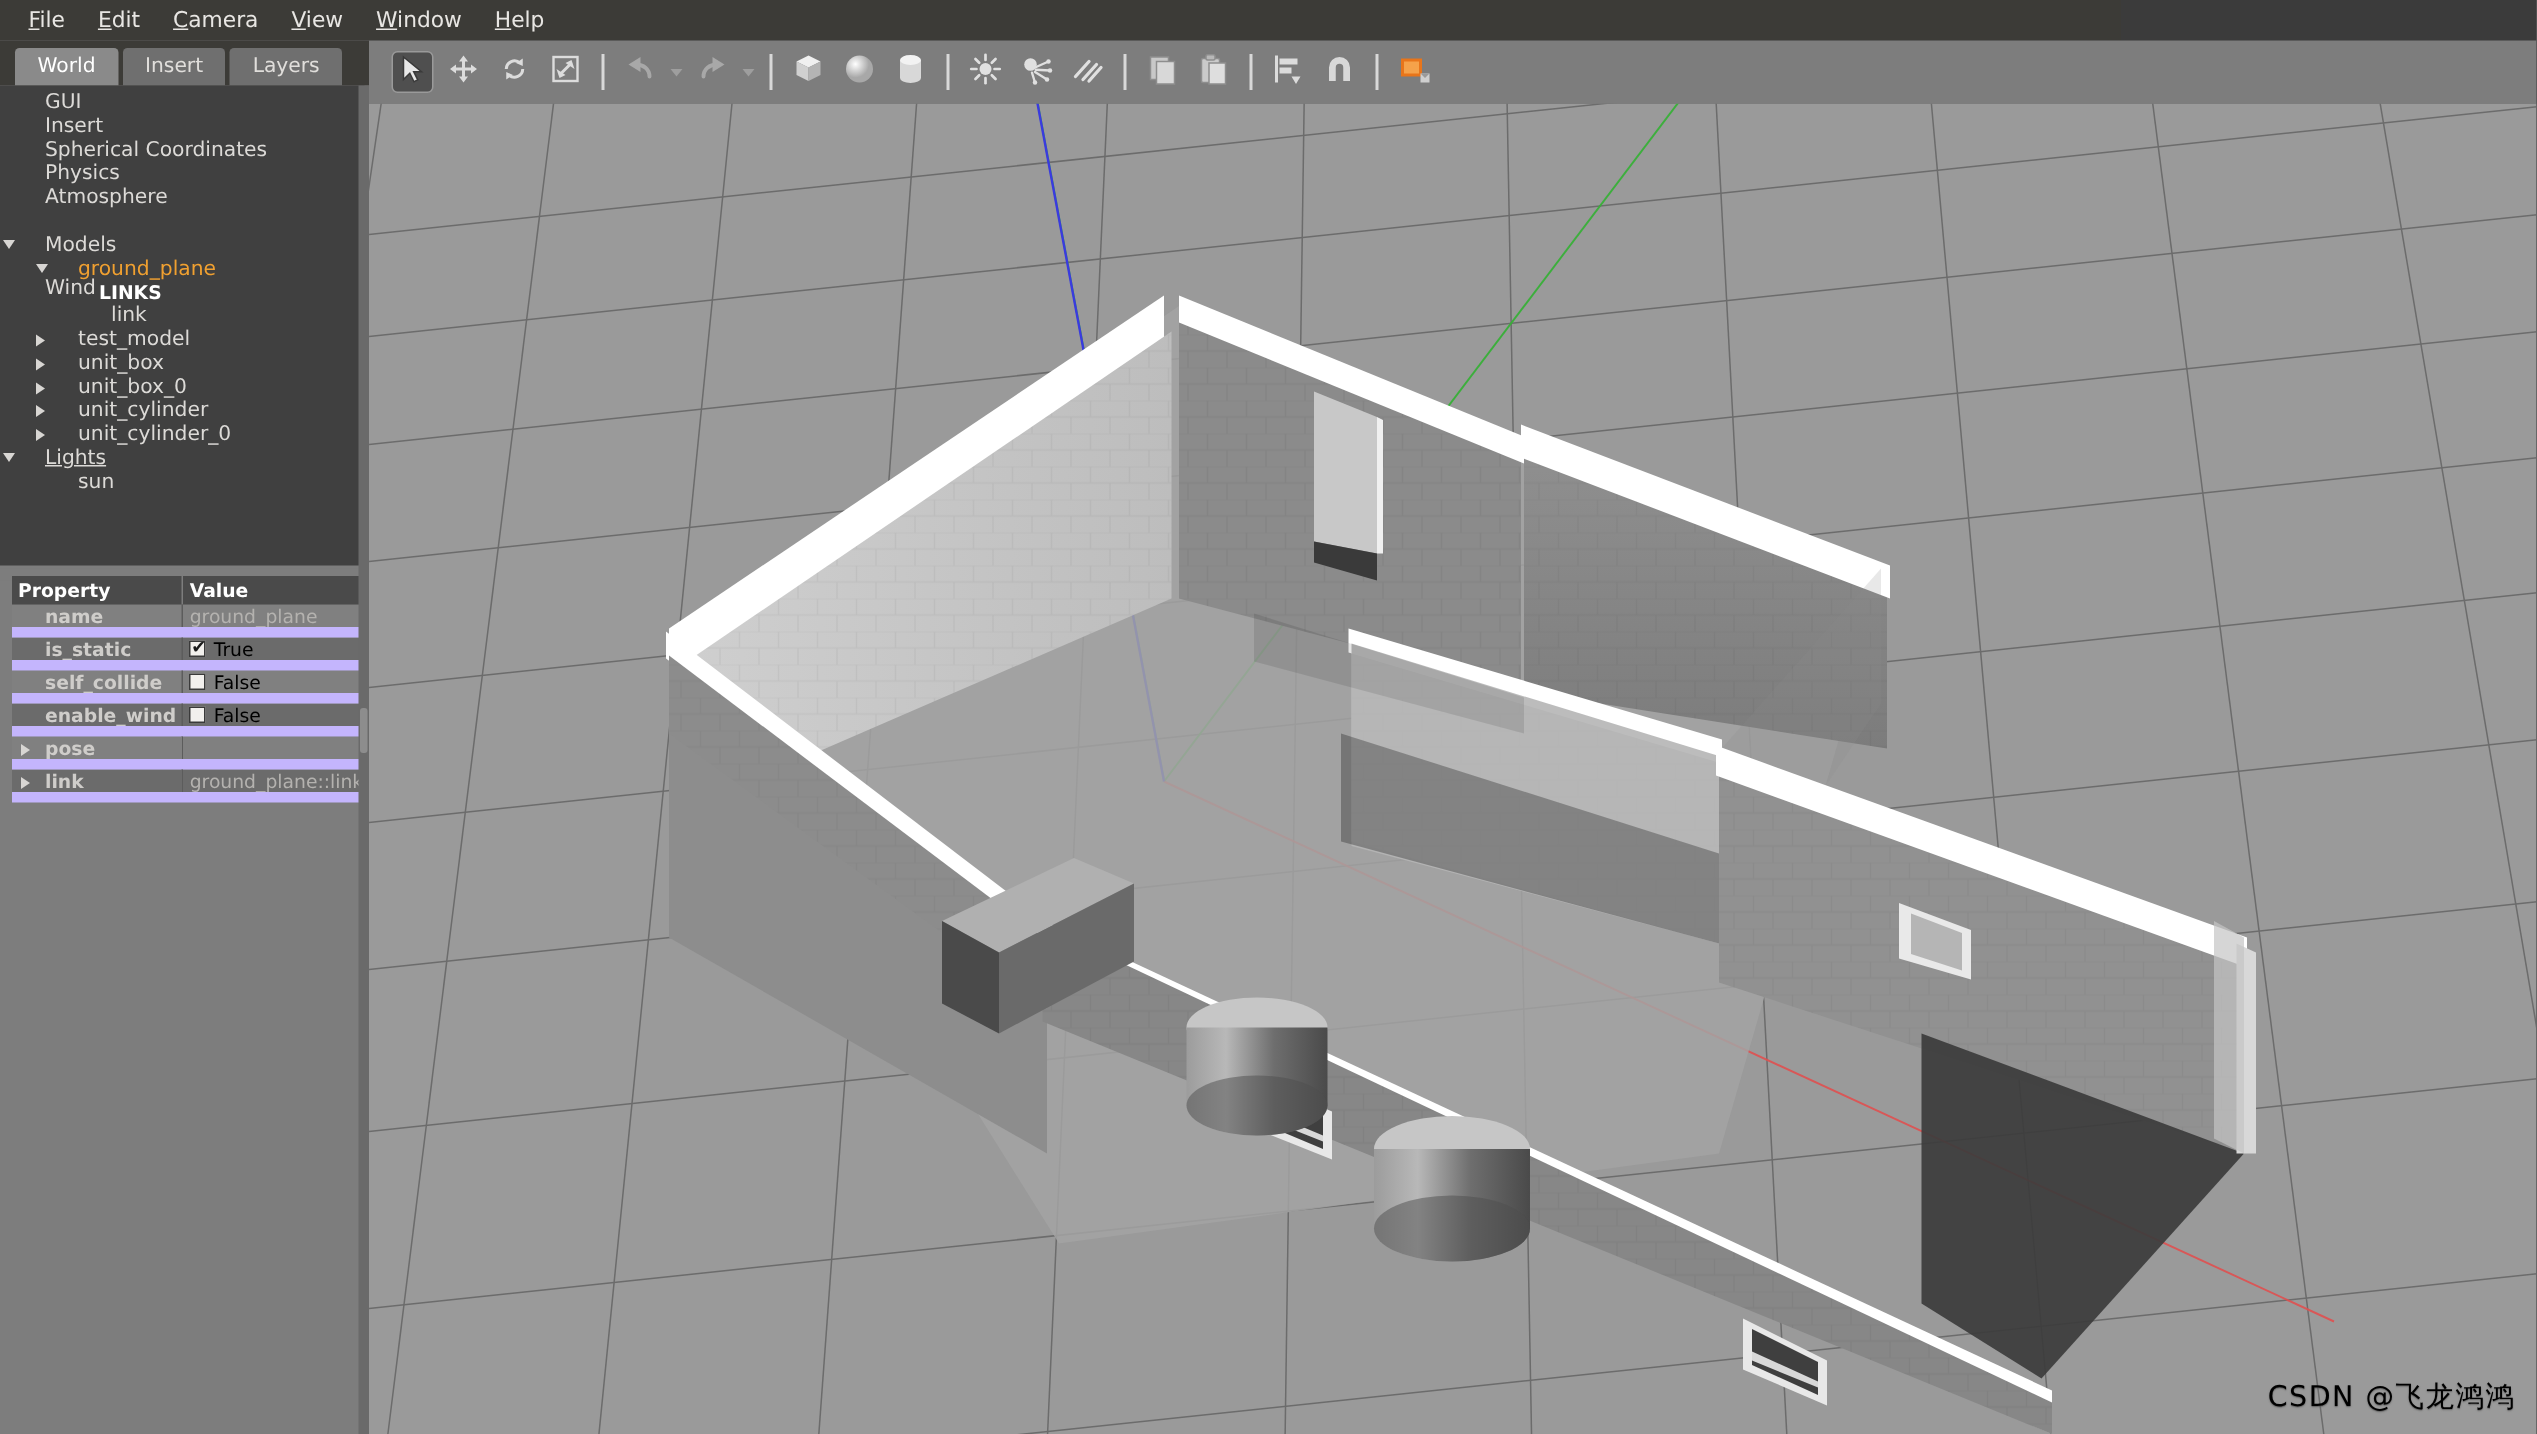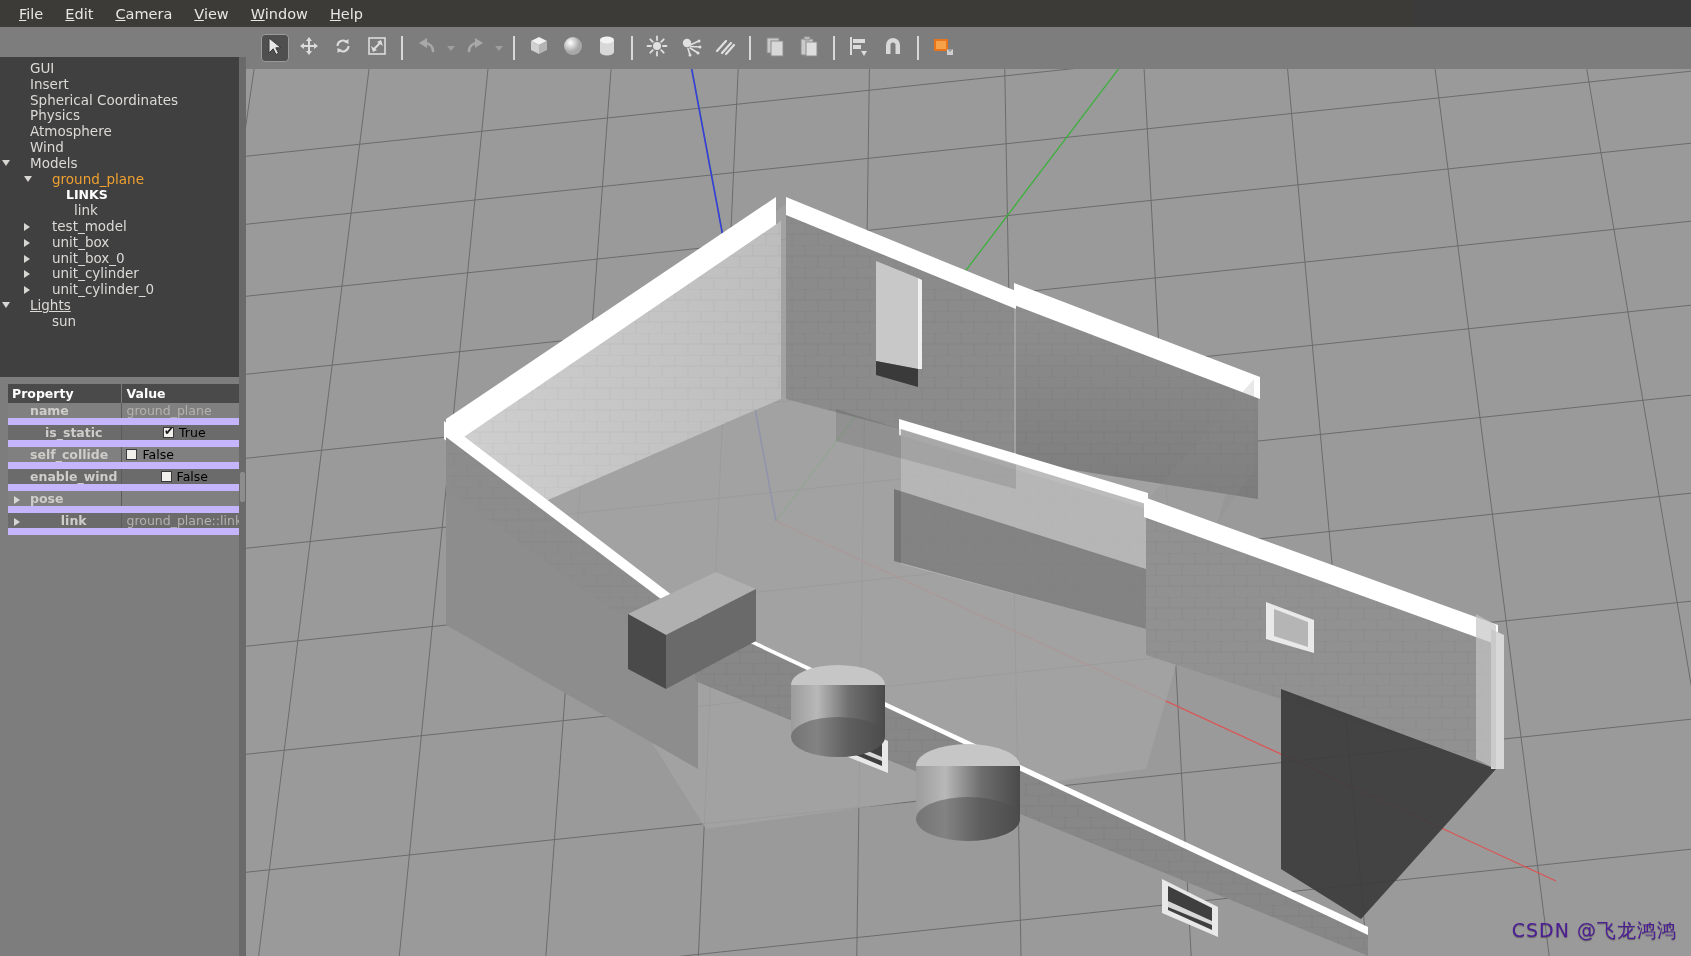--- a/index.html
+++ b/index.html
@@ -80,21 +80,21 @@
   .proptable th{
     background:#4a4a4a; color:#ffffff; font-weight:bold; font-size:12.5px;
     text-align:left; padding:2px 4px; height:16px;
     border-right:1px solid #7d7d7d;
   }
   .proptable td{
     height:17px; padding:0 4px; color:#d8d6d3;
     border-right:1px solid #5c5c5c; border-bottom:7px solid #c4b5fd;
     white-space:nowrap; overflow:hidden;
   }
-  .proptable tr.alt td{ background:#6b6b6b;text-align:center; }
+  .proptable tr.alt td{ background:#6b6b6b; }
   .proptable tr.nrm td{ background:#808080; }
   td.pcol{ width:112px; font-weight:bold; color:#cfcdca; padding-left:22px;
            font-size:12.5px; }
   td.vcol{ color:#000000; }
   td.vcol.dim{ color:#b4b2af; }
   .cbox{
     display:inline-block; width:11px; height:11px; background:#f2f0ed;
     border:1px solid #3a3a3a; vertical-align:-1px; margin-right:5px;
     position:relative;
   }
@@ -127,21 +127,21 @@
     border-right:4px solid transparent;border-top:5px solid #9e9e9e;
   }
 
   
   .viewport{
     position:absolute; left:246px; top:69px; width:1445px; height:887px;
     background:#9a9a9a; overflow:hidden;
   }
   .watermark{
     position:absolute; right:14px; bottom:12px;
-    color:#4c1d95; font-size:19px; letter-spacing:1px;
+    color:#000000; font-size:19px; letter-spacing:1px;
     text-shadow:0 1px 1px rgba(80,80,80,.8);
     font-family:"DejaVu Sans","Liberation Sans",sans-serif;
   }
   .vscrollcol{
     position:absolute; left:239px; top:57px; width:7px; height:899px;
     background:#6a6a6a;
   }
   .vscrollcol .grip{
     position:absolute; left:1px; top:415px; width:5px; height:30px;
     background:#8d8d8d; border-radius:2px;
@@ -155,38 +155,43 @@
   <div class="menubar">
     <div class="menu-item"><span class="mn">F</span><span>ile</span></div>
     <div class="menu-item"><span class="mn">E</span><span>dit</span></div>
     <div class="menu-item"><span class="mn">C</span><span>amera</span></div>
     <div class="menu-item"><span class="mn">V</span><span>iew</span></div>
     <div class="menu-item"><span class="mn">W</span><span>indow</span></div>
     <div class="menu-item"><span class="mn">H</span><span>elp</span></div>
   </div>
 
   <div class="leftpanel">
+    <div class="panel-tabs" id="tabbar">
+        <div class="ptab active">World</div>
+        <div class="ptab">Insert</div>
+        <div class="ptab">Layers</div>
+      </div>
     <div class="tree" id="tree">
         <div class="tnode">
           <span class="lbl" style="left: 30px;">GUI</span>
         </div>
         <div class="tnode">
           <span class="lbl" style="left: 30px;">Insert</span>
         </div>
         <div class="tnode">
           <span class="lbl" style="left: 30px;">Spherical Coordinates</span>
         </div>
         <div class="tnode">
           <span class="lbl" style="left: 30px;">Physics</span>
         </div>
         <div class="tnode">
           <span class="lbl" style="left: 30px;">Atmosphere</span>
         </div>
         <div class="tnode">
-          <span class="lbl" style="left: 30px;">Wind</span>
+          <span class="lbl" style="left: 30px; margin-top: 45px;">Wind</span>
         </div>
         <div class="tnode">
           <span class="arrow open" style="left: 2px;"></span>
           <span class="lbl" style="left: 30px;">Models</span>
         </div>
         <div class="tnode sel">
           <span class="arrow open" style="left: 24px;"></span>
           <span class="lbl" style="left: 52px;">ground_plane</span>
         </div>
         <div class="tnode bold">

